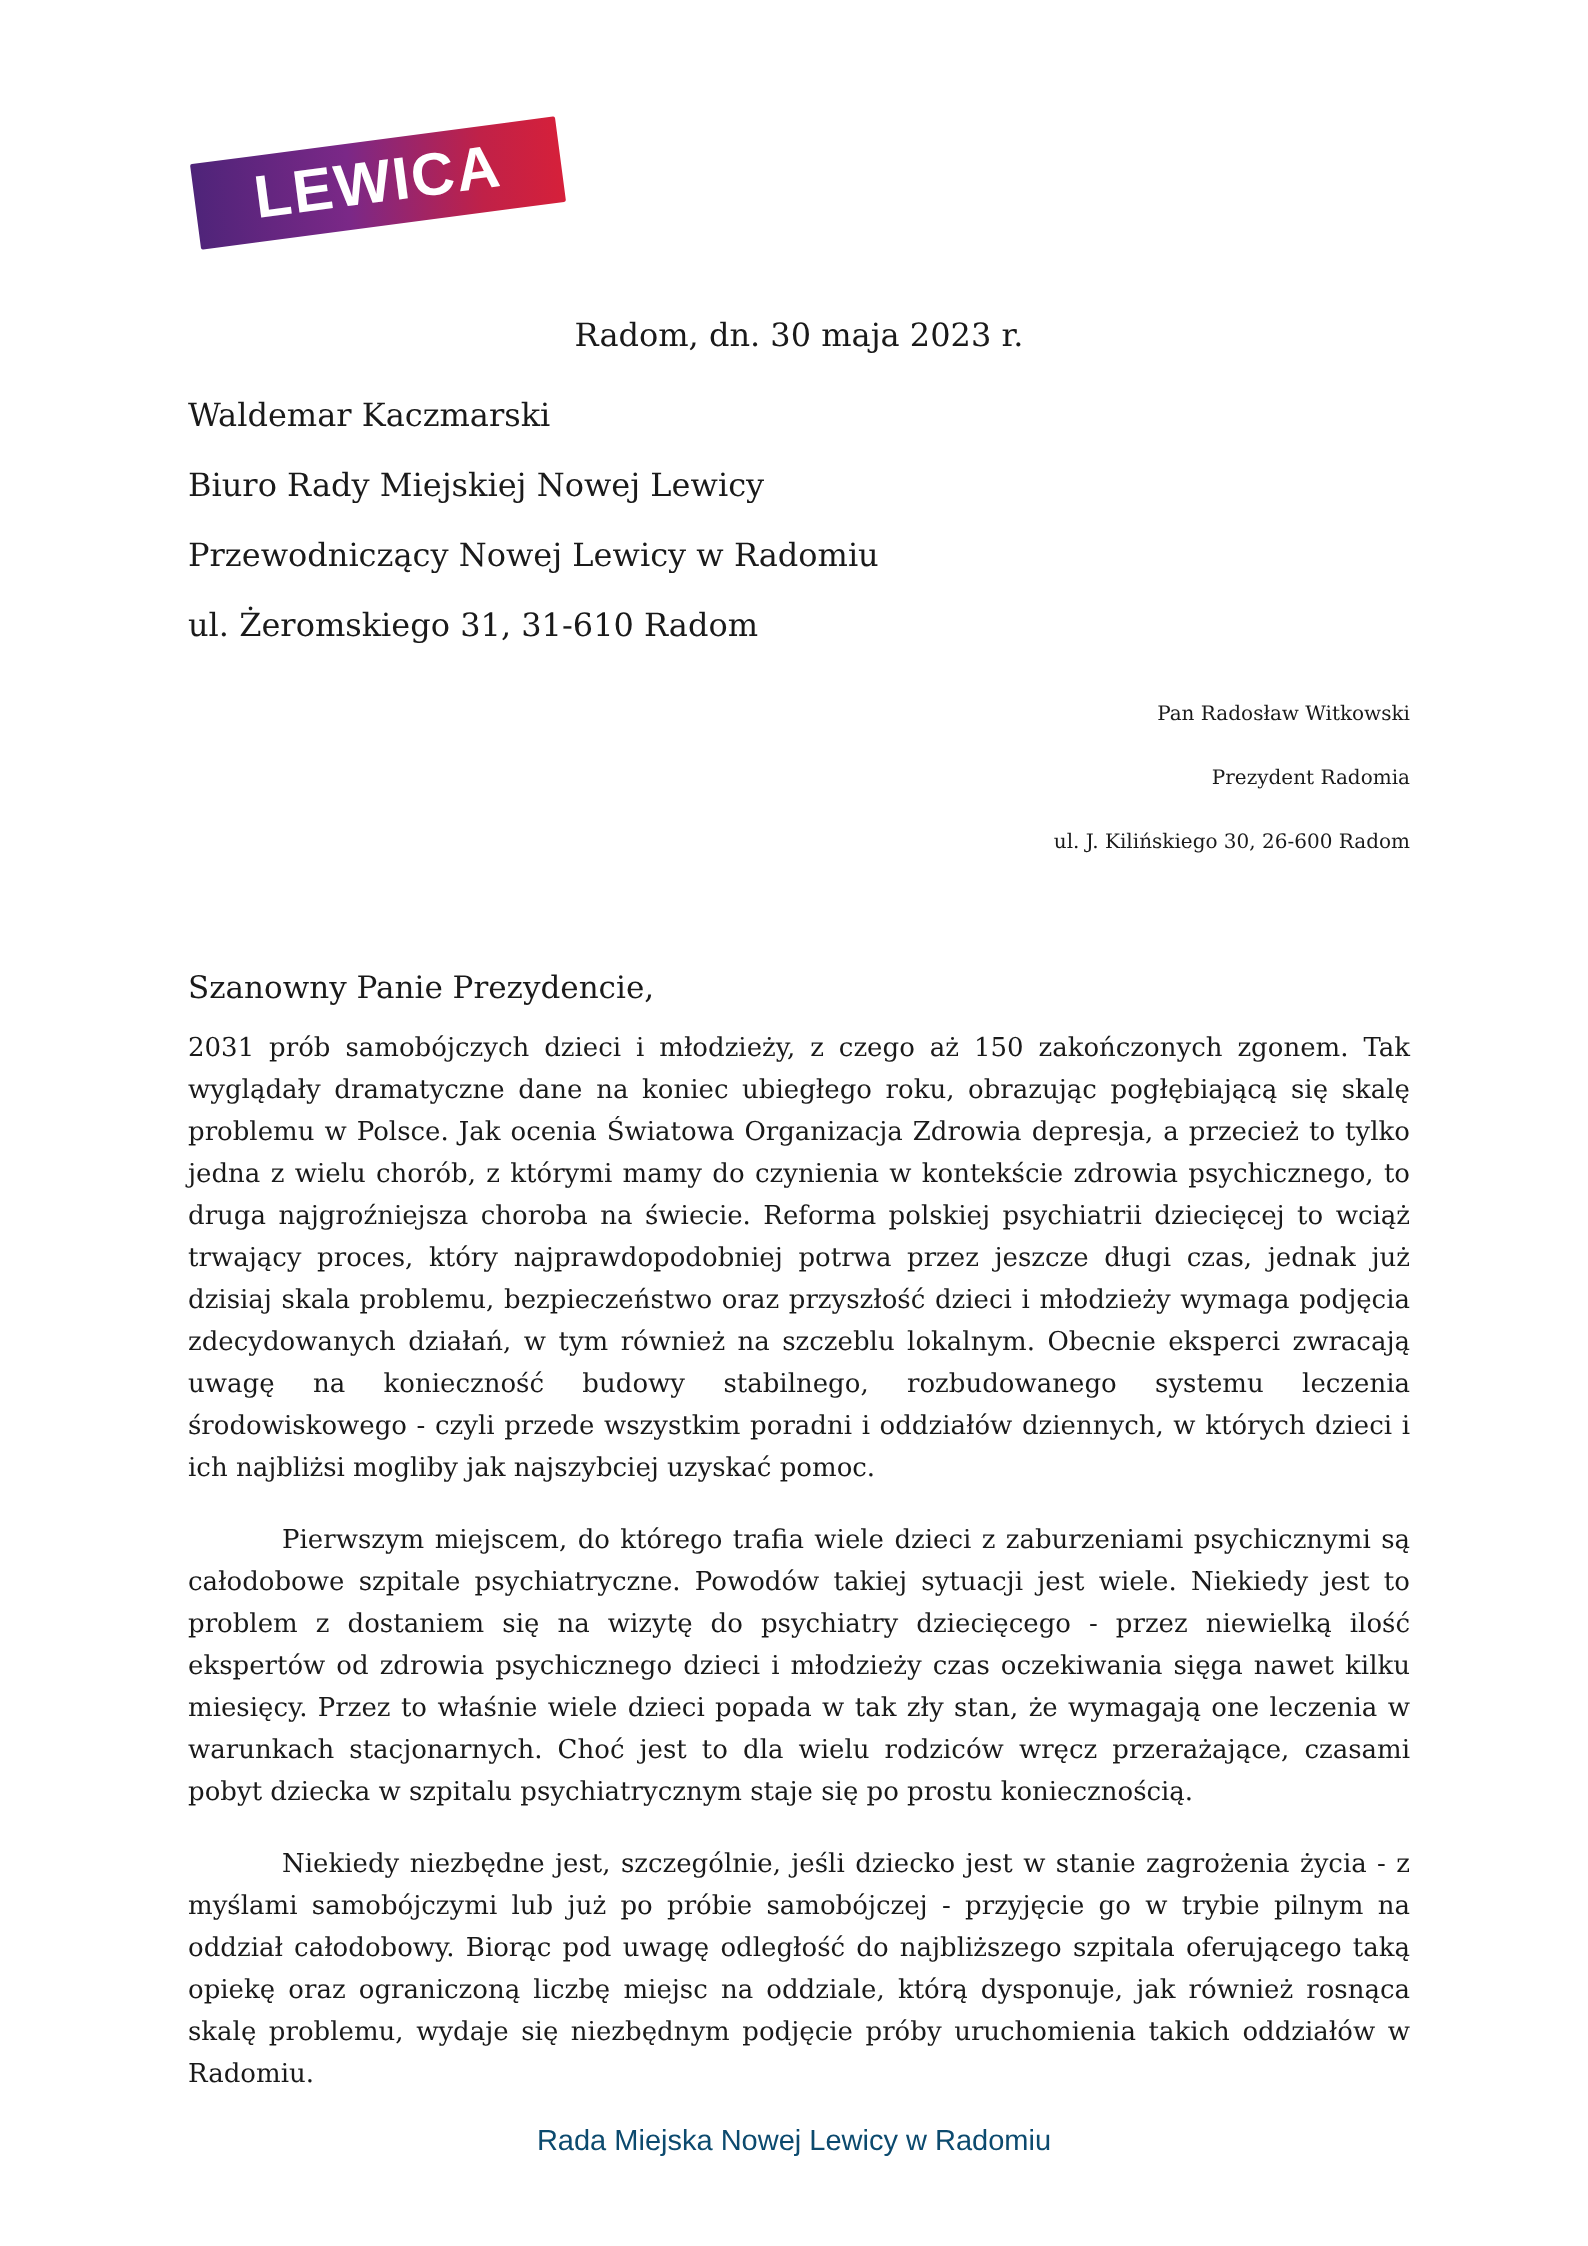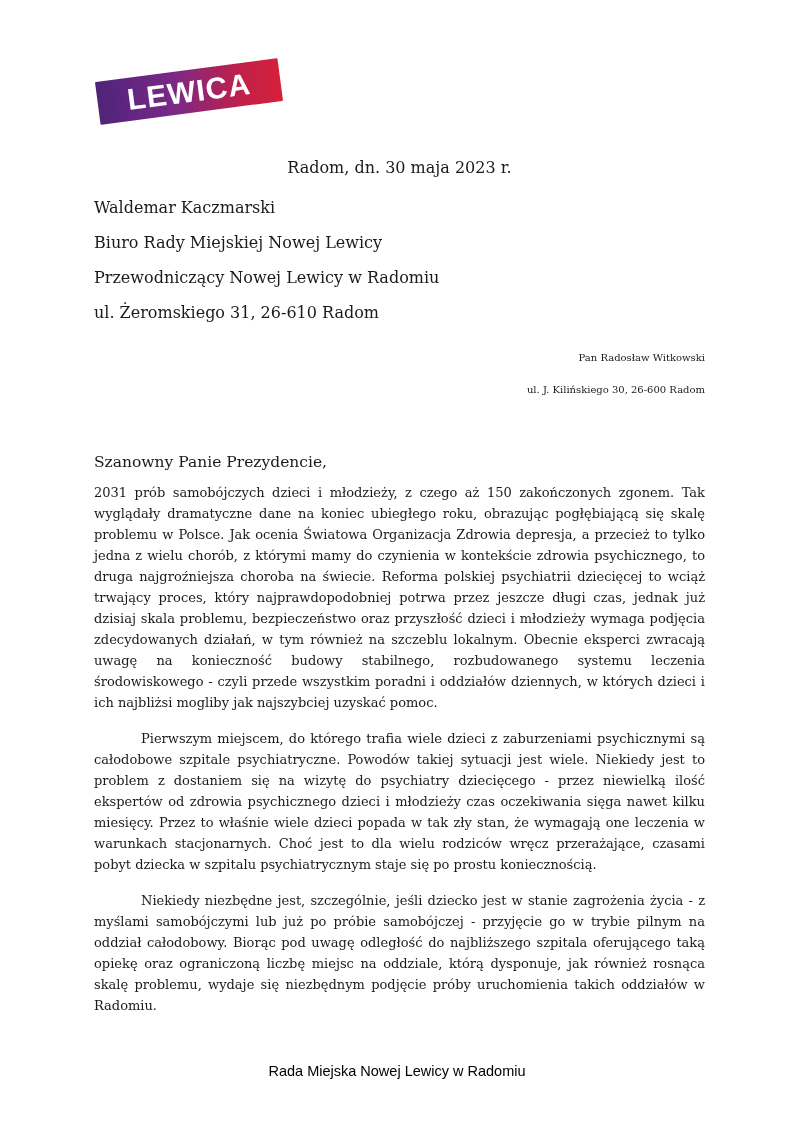--- a/index.html
+++ b/index.html
@@ -77,43 +77,44 @@
   }
   .footer {
     position: absolute;
     left: 0;
     right: 0;
     bottom: 42px;
     text-align: center;
     font-family: "Liberation Sans", sans-serif;
     font-size: 14.5px;
     line-height: 20.5px;
-    color: #000000;
+    color: #0c4a6e;
   }
 </style>
 </head>
 <body>
 
 <div class="page">
 
   <div class="logo" style="background: linear-gradient(94deg, rgb(78, 36, 121) 0%, rgb(123, 40, 135) 42%, rgb(192, 33, 72) 78%, rgb(214, 32, 58) 100%);">
     <span class="logo-text">LEWICA</span>
   </div>
 
   <div class="date">Radom, dn. 30 maja 2023 r.</div>
 
   <div class="sender">
     <div class="addr-line">Waldemar Kaczmarski</div>
     <div class="addr-line">Biuro Rady Miejskiej Nowej Lewicy</div>
     <div class="addr-line">Przewodniczący Nowej Lewicy w Radomiu</div>
-    <div class="addr-line">ul. Żeromskiego 31, 26-610 Radom</div>
+    <div class="addr-line">ul. Żeromskiego 31, 31-610 Radom</div>
   </div>
 
   <div class="recipient">
     <div class="addr-line">Pan Radosław Witkowski</div>
+    <div class="addr-line">Prezydent Radomia</div>
     <div class="addr-line">ul. J. Kilińskiego 30, 26-600 Radom</div>
   </div>
 
   <div class="salutation">Szanowny Panie Prezydencie,</div>
 
   <p class="par">2031 prób samobójczych dzieci i młodzieży, z czego aż 150 zakończonych zgonem. Tak wyglądały dramatyczne dane na koniec ubiegłego roku, obrazując pogłębiającą się skalę problemu w Polsce. Jak ocenia Światowa Organizacja Zdrowia depresja, a przecież to tylko jedna z wielu chorób, z którymi mamy do czynienia w kontekście zdrowia psychicznego, to druga najgroźniejsza choroba na świecie. Reforma polskiej psychiatrii dziecięcej to wciąż trwający proces, który najprawdopodobniej potrwa przez jeszcze długi czas, jednak już dzisiaj skala problemu, bezpieczeństwo oraz przyszłość dzieci i młodzieży wymaga podjęcia zdecydowanych działań, w tym również na szczeblu lokalnym. Obecnie eksperci zwracają uwagę na konieczność budowy stabilnego, rozbudowanego systemu leczenia środowiskowego - czyli przede wszystkim poradni i oddziałów dziennych, w których dzieci i ich najbliżsi mogliby jak najszybciej uzyskać pomoc.</p>
   <p class="par indent">Pierwszym miejscem, do którego trafia wiele dzieci z zaburzeniami psychicznymi są całodobowe szpitale psychiatryczne. Powodów takiej sytuacji jest wiele. Niekiedy jest to problem z dostaniem się na wizytę do psychiatry dziecięcego - przez niewielką ilość ekspertów od zdrowia psychicznego dzieci i młodzieży czas oczekiwania sięga nawet kilku miesięcy. Przez to właśnie wiele dzieci popada w tak zły stan, że wymagają one leczenia w warunkach stacjonarnych. Choć jest to dla wielu rodziców wręcz przerażające, czasami pobyt dziecka w szpitalu psychiatrycznym staje się po prostu koniecznością.</p>
   <p class="par indent">Niekiedy niezbędne jest, szczególnie, jeśli dziecko jest w stanie zagrożenia życia - z myślami samobójczymi lub już po próbie samobójczej - przyjęcie go w trybie pilnym na oddział całodobowy. Biorąc pod uwagę odległość do najbliższego szpitala oferującego taką opiekę oraz ograniczoną liczbę miejsc na oddziale, którą dysponuje, jak również rosnąca skalę problemu, wydaje się niezbędnym podjęcie próby uruchomienia takich oddziałów w Radomiu.</p>
 
   <div class="footer">

